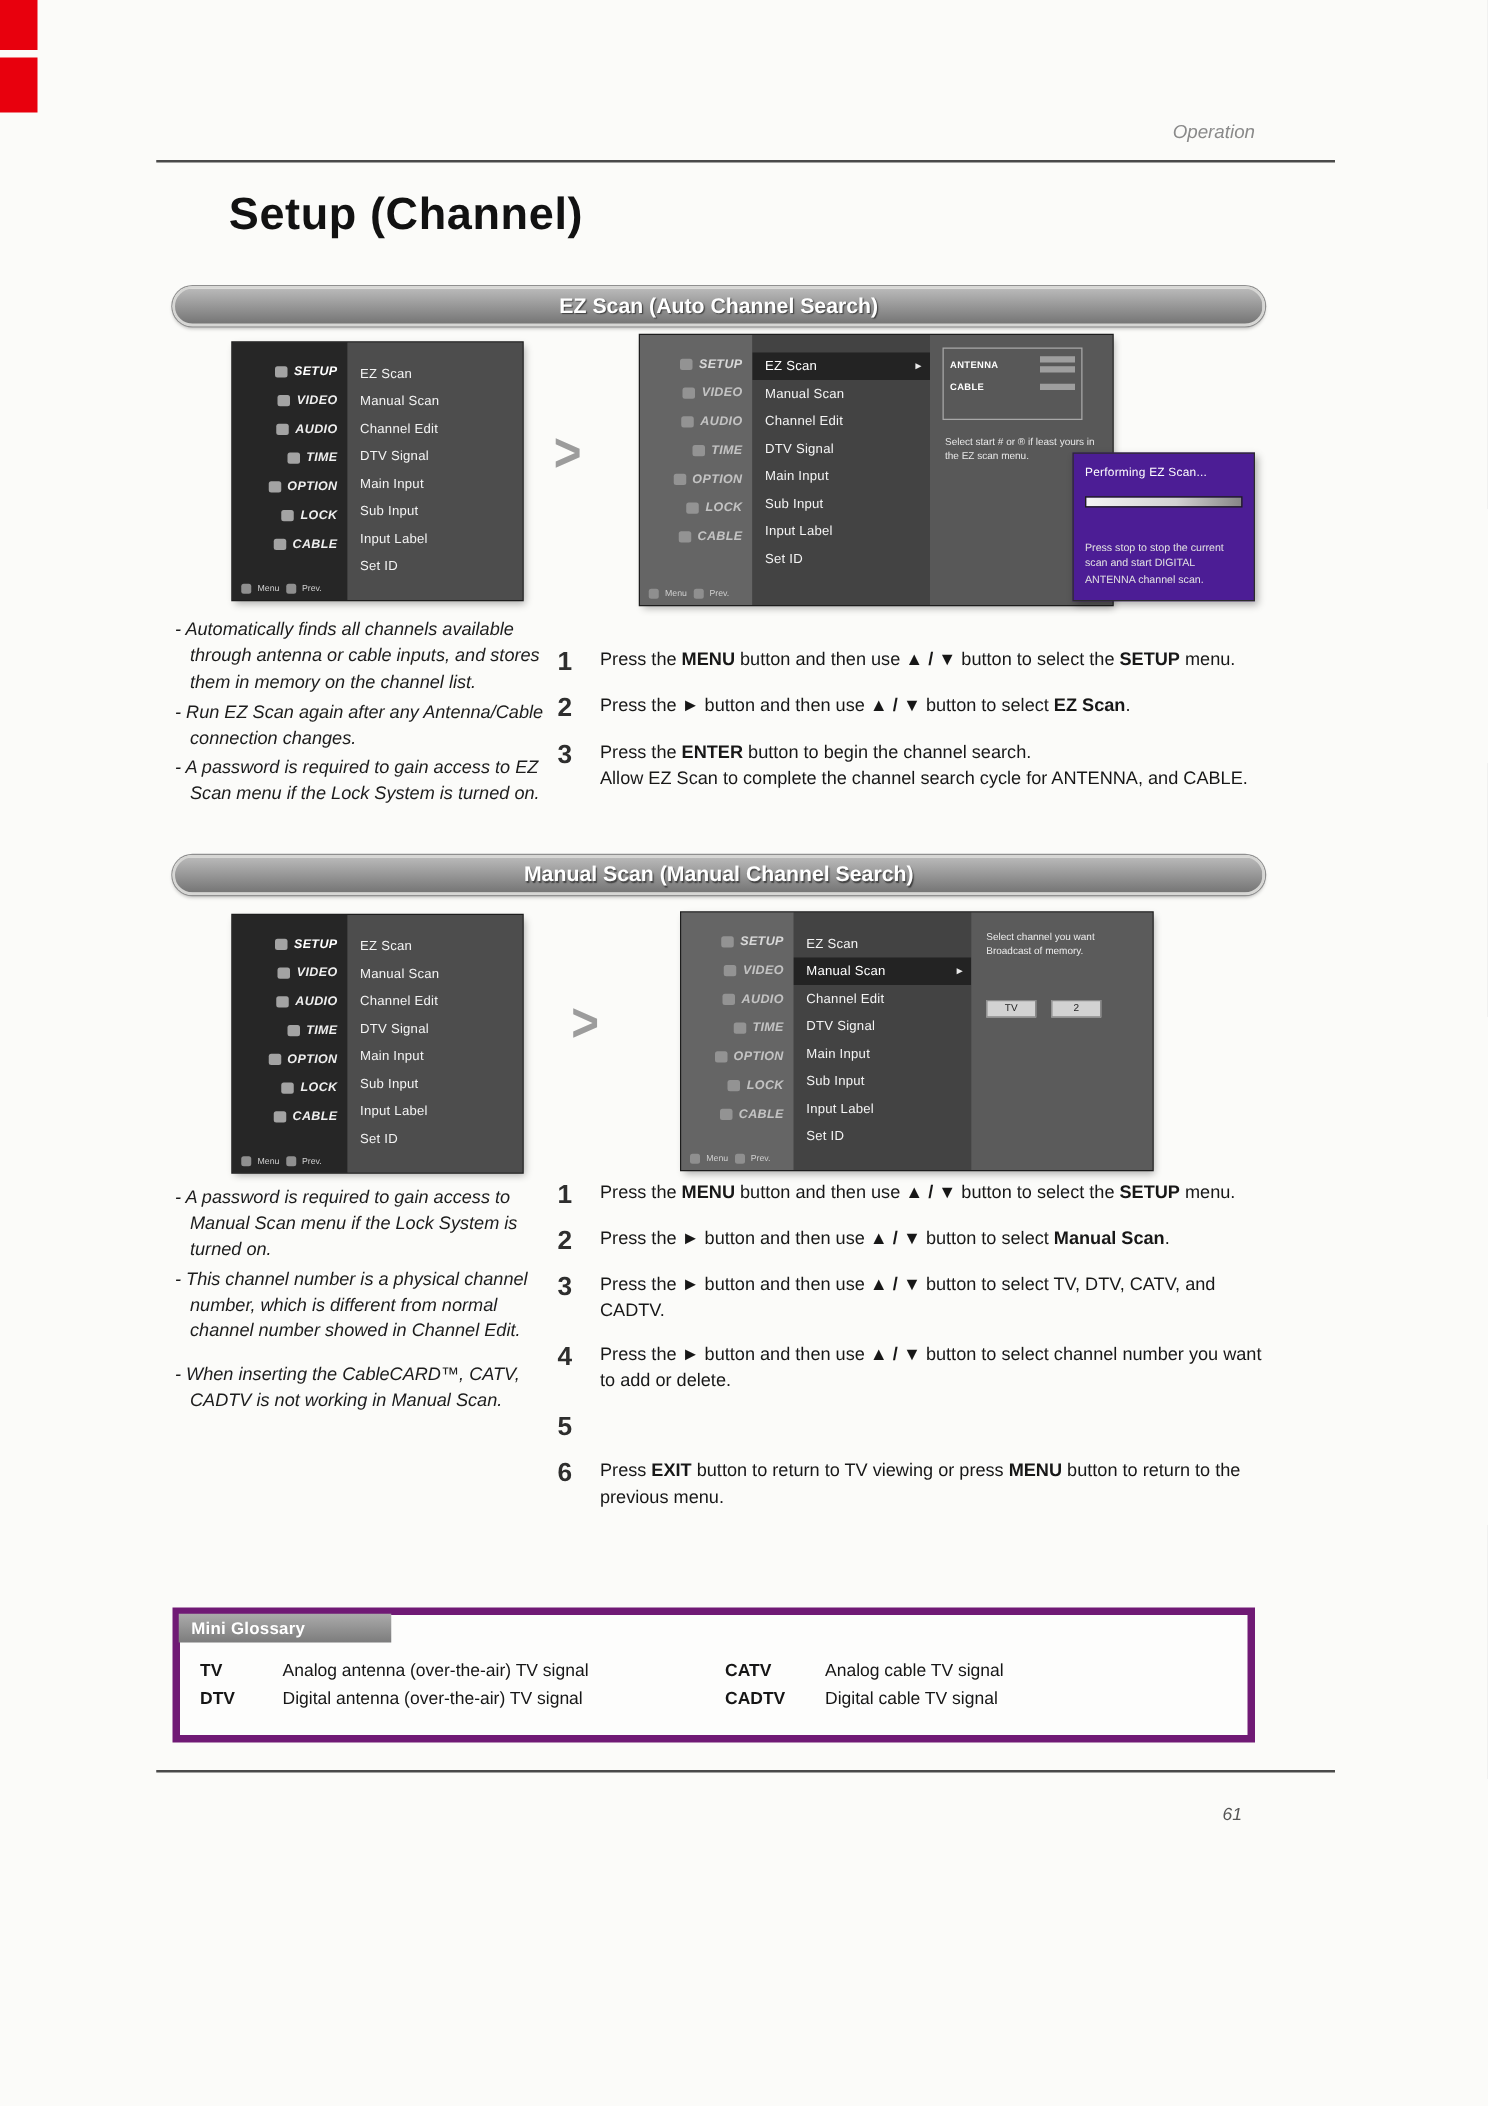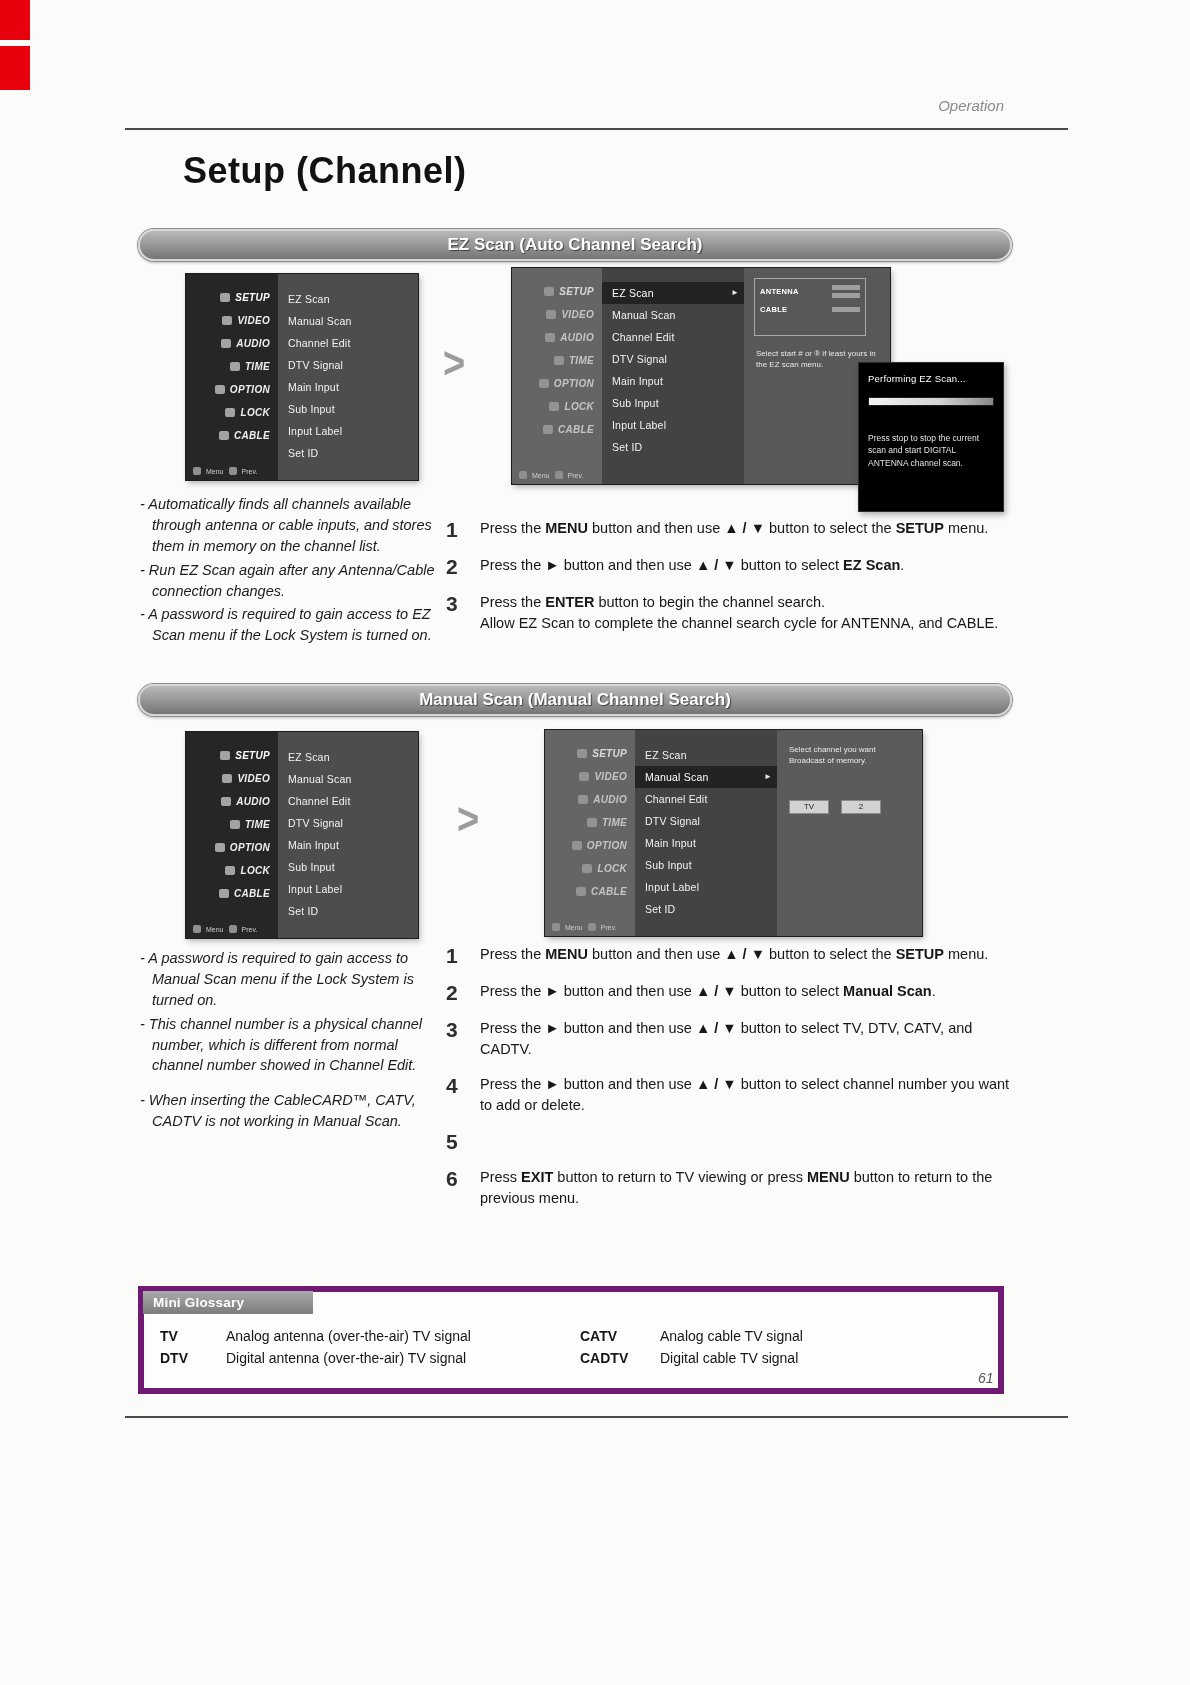--- a/index.html
+++ b/index.html
@@ -8,21 +8,21 @@
   .page { position:relative; width:1190px; height:1685px; background:#fbfbf9; margin:0 auto; overflow:hidden; }
 
   .red-mark { position:absolute; left:0; width:30px; background:#e8000d; }
   .rm1 { top:0; height:40px; }
   .rm2 { top:46px; height:44px; }
 
   .op-header { position:absolute; top:97px; right:186px; font-style:italic; font-size:15px; color:#8a8a8a; }
   .rule { position:absolute; left:125px; width:943px; height:2px; background:#4a4a4a; }
   .rule-top { top:128px; }
   .rule-bottom { top:1416px; }
-  .page-num { position:absolute; left:978px; top:1370px; font-style:italic; font-size:14px; color:#555; }
+  .page-num { position:absolute; left:978px; top:1443px; font-style:italic; font-size:14px; color:#555; }
 
   .title { position:absolute; left:183px; top:150px; font-size:36px; font-weight:bold; color:#121212; letter-spacing:.5px; }
 
   .banner { position:absolute; left:138px; width:874px; height:32px; border-radius:17px;
     background:linear-gradient(#b9b9b9, #757575); border:2px solid #d6d6d4; box-shadow:0 0 0 1px #8f8f8f, 0 2px 3px rgba(0,0,0,.25);
     display:flex; align-items:center; justify-content:center; color:#fff; font-weight:bold; font-size:17px;
     text-shadow:1px 1px 1px rgba(0,0,0,.55); }
   .banner-ez { top:229px; }
   .banner-ms { top:684px; }
 
@@ -60,22 +60,22 @@
 
   .e-hint { position:absolute; left:12px; top:14px; width:122px; font-size:8px; line-height:1.4; color:#ececec; }
   .e-buttons { position:absolute; left:12px; top:70px; display:flex; gap:12px; }
   .ms-btn { min-width:40px; height:14px; line-height:12px; text-align:center; background:#d2d2d2; color:#222;
     font-size:8px; border:1px solid #8a8a8a; padding:0 4px; }
 
   .tv-footer { position:absolute; left:7px; bottom:5px; display:flex; align-items:center; gap:5px;
     font-size:7px; color:#cfcfcf; }
   .chip { width:8px; height:8px; background:#8f8f8f; border-radius:2px; display:inline-block; }
 
-  .ez-progress { position:absolute; left:858px; top:362px; width:146px; height:150px; background:#000000;
-    border:1px solid #2c2c2c; box-shadow:2px 3px 6px rgba(0,0,0,.3); padding:10px 9px;text-decoration:underline; }
+  .ez-progress { position:absolute; left:858px; top:362px; width:146px; height:119px; background:#4c1d95;
+    border:1px solid #2c2c2c; box-shadow:2px 3px 6px rgba(0,0,0,.3); padding:10px 9px; }
   .p-title { font-size:9.5px; color:#ffffff; letter-spacing:.2px; }
   .p-bar { margin-top:13px; height:9px; border:1px solid #1d1d1d; background:linear-gradient(90deg,#f4f4f4,#d2d2d2 58%,#878787); }
   .p-note { margin-top:26px; font-size:8.5px; color:#e2e2e2; line-height:1.45; }
 
   .flow-arrow { position:absolute; font-size:38px; font-weight:bold; color:#9c9c9c; transform:scaleY(1.15); }
   .fa1 { left:443px; top:342px; }
   .fa2 { left:457px; top:798px; }
 
   
   .notes { position:absolute; font-style:italic; font-size:14.5px; color:#1c1c1c; line-height:1.44; }

